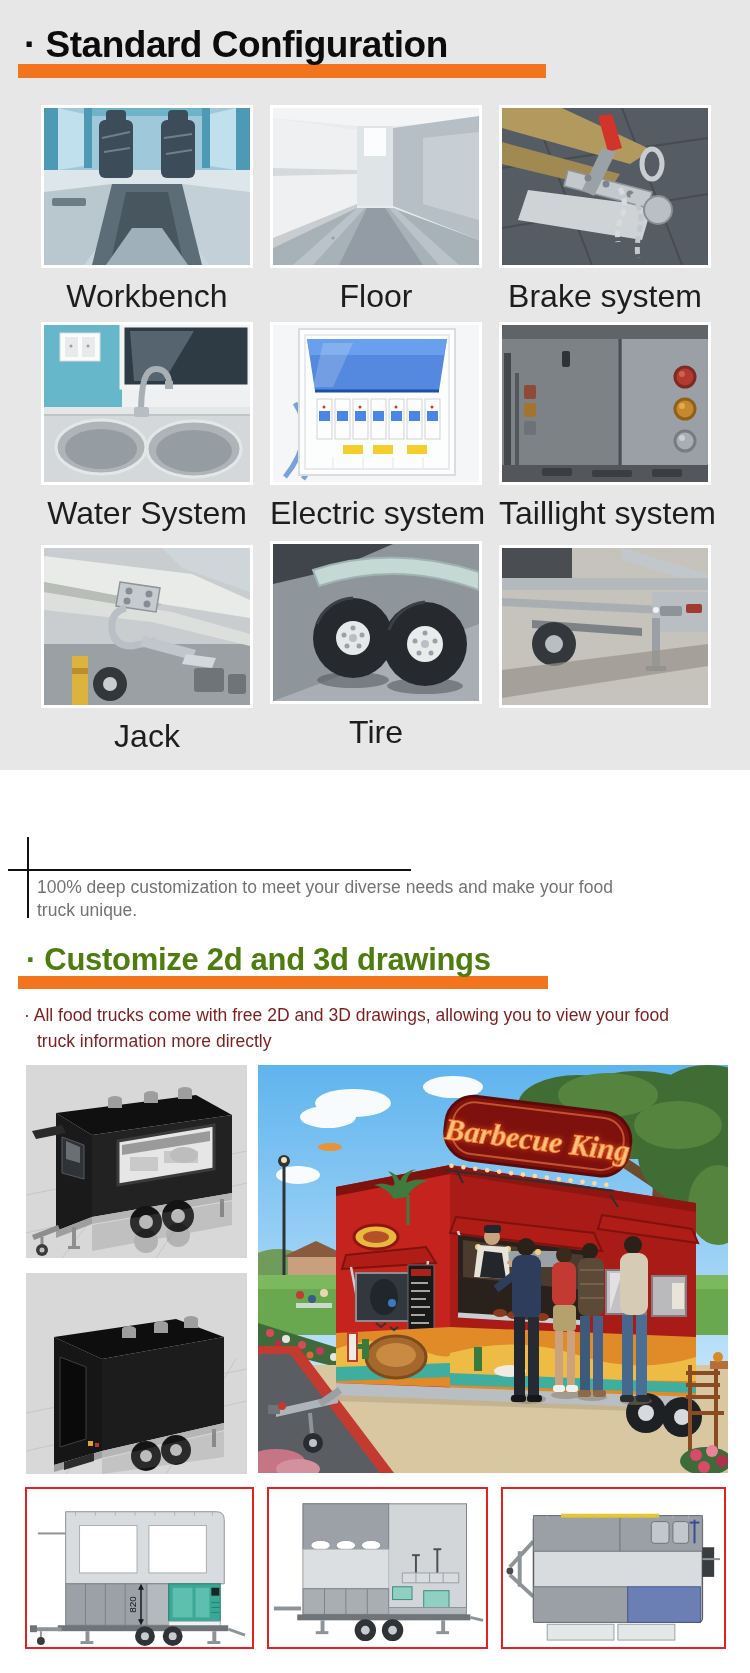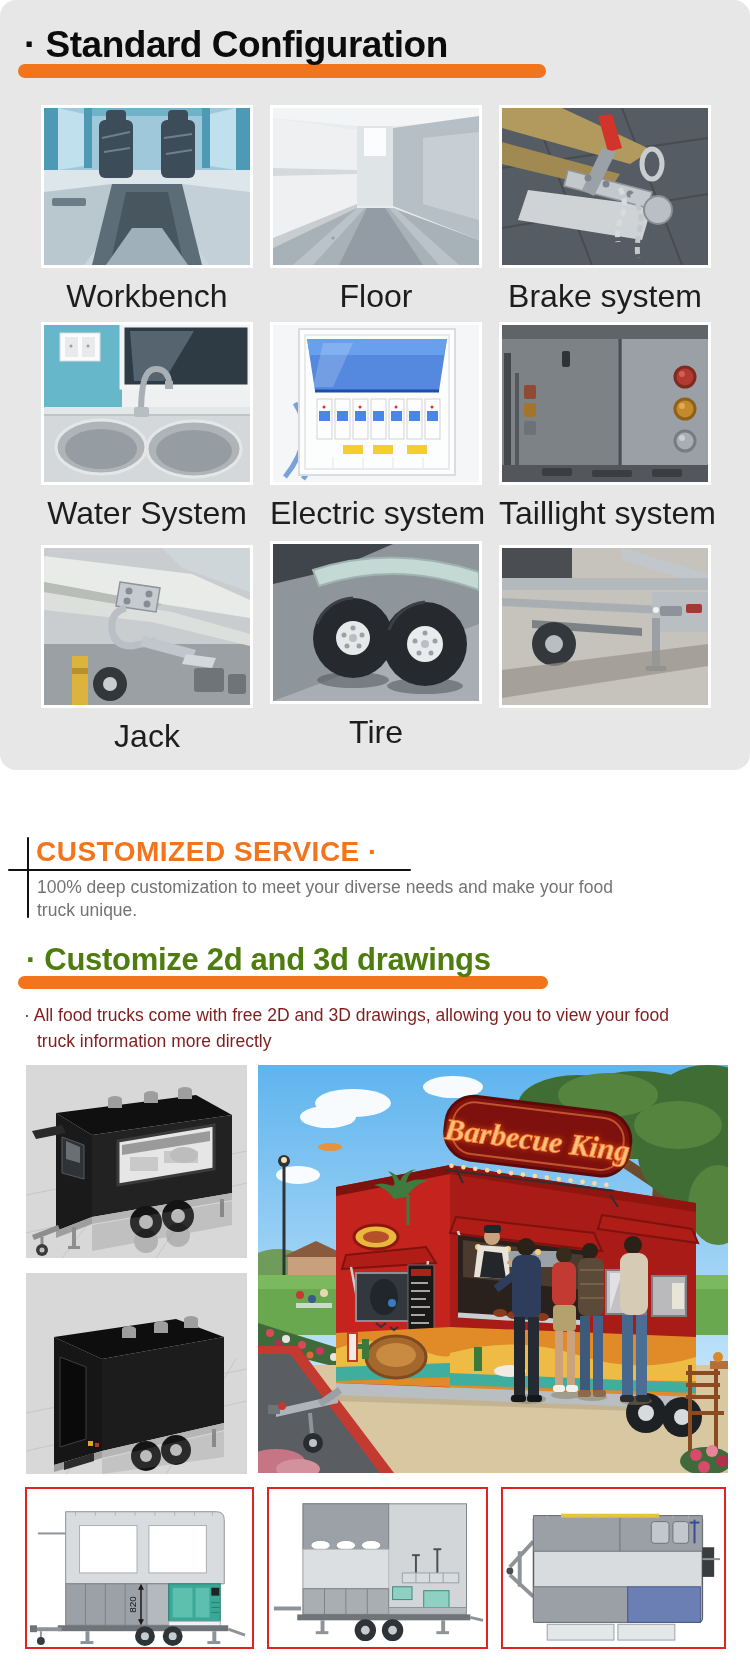--- a/index.html
+++ b/index.html
@@ -1,18 +1,18 @@
 <!DOCTYPE html>
 <html><head>
 <meta charset="utf-8">
 <style>
   html,body{margin:0;padding:0;background:#fff;}
   .page{position:relative;width:750px;height:1673px;background:#ffffff;overflow:hidden;
         font-family:"Liberation Sans",sans-serif;color:#1a1a1a;}
-  .abs{position:absolute;border-radius:16px;}
+  .abs{position:absolute;}
   
   .gray-section{left:0;top:0;width:750px;height:770px;background:#e7e7e7;}
   .h1bar{left:18px;top:64px;width:528px;height:14px;background:#f2751d;z-index:1;}
   .h1{left:24px;top:24px;z-index:2;font-size:37px;font-weight:700;color:#0c0c0c;
       letter-spacing:-0.5px;white-space:nowrap;}
   .cell{position:absolute;width:212px;}
   .thumb{width:212px;height:163px;background:#fff;padding:3px;box-sizing:border-box;}
   .thumb svg{width:206px;height:157px;display:block;}
   .cap{margin-top:14px;font-size:32px;line-height:28px;color:#1d1d1d;text-align:center;white-space:nowrap;}
   
@@ -333,21 +333,20 @@
             <circle cx="52" cy="96" r="9" fill="#b9bec2"></circle>
           <rect x="150" y="70" width="8" height="50" fill="#9aa0a5"></rect>
             <rect x="144" y="118" width="20" height="5" fill="#8a8f94"></rect>
           <polygon points="0,122 206,96 206,118 0,150" fill="#97938c" opacity="0.7"></polygon>
         </svg>
       </div>
     </div>
   </div>
 
   <div class="abs vline"></div>
-  <div class="abs cs-title">CUSTOMIZED SERVICE ·</div>
   <div class="abs hline"></div>
   <div class="abs cs-body">100% deep customization to meet your diverse needs and make your food truck unique.</div>
 
   <div class="abs h2bar"></div>
   <div class="abs h2">· Customize 2d and 3d drawings</div>
   <div class="abs d-body">· All food trucks come with free 2D and 3D drawings, allowing you to view your food truck information more directly</div>
 
   <div class="abs render1">
     <svg viewBox="0 0 221 193">
       <rect width="221" height="193" fill="#d8d8d8"></rect>

